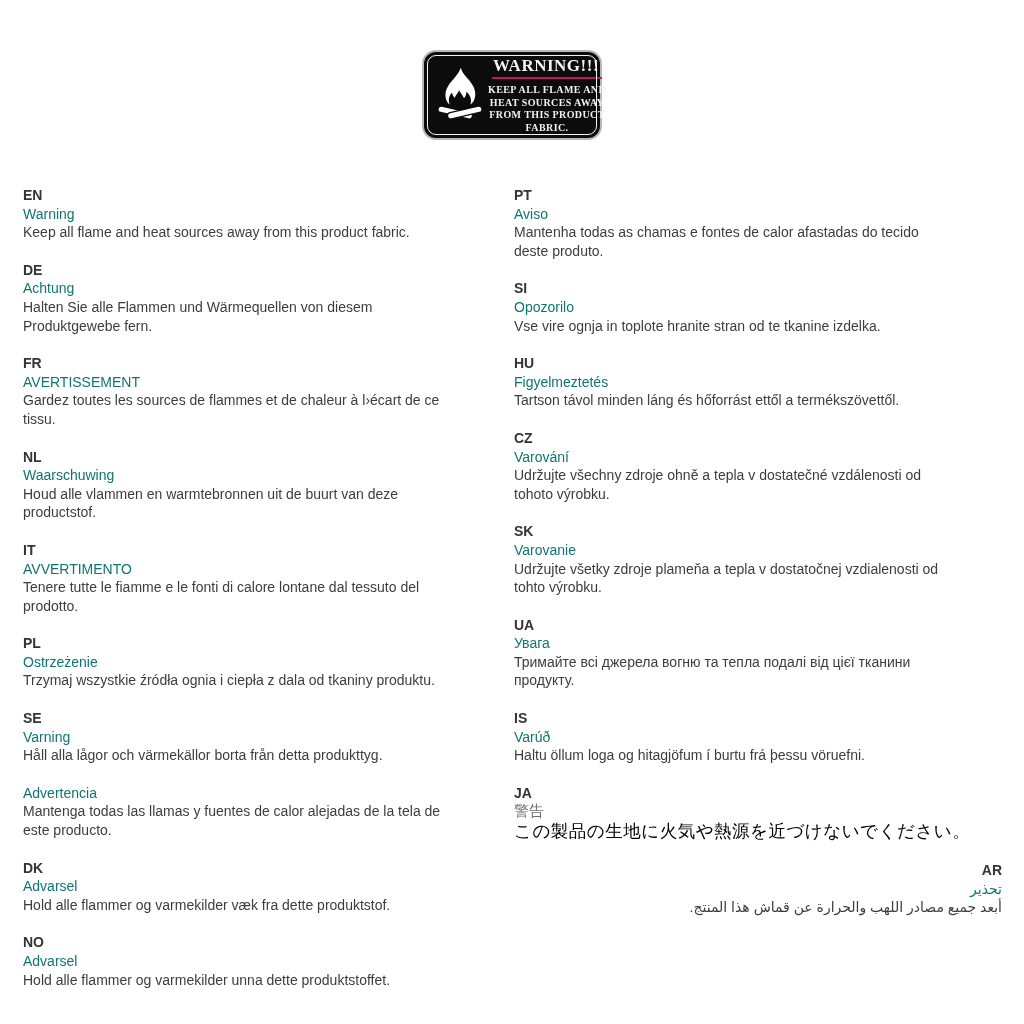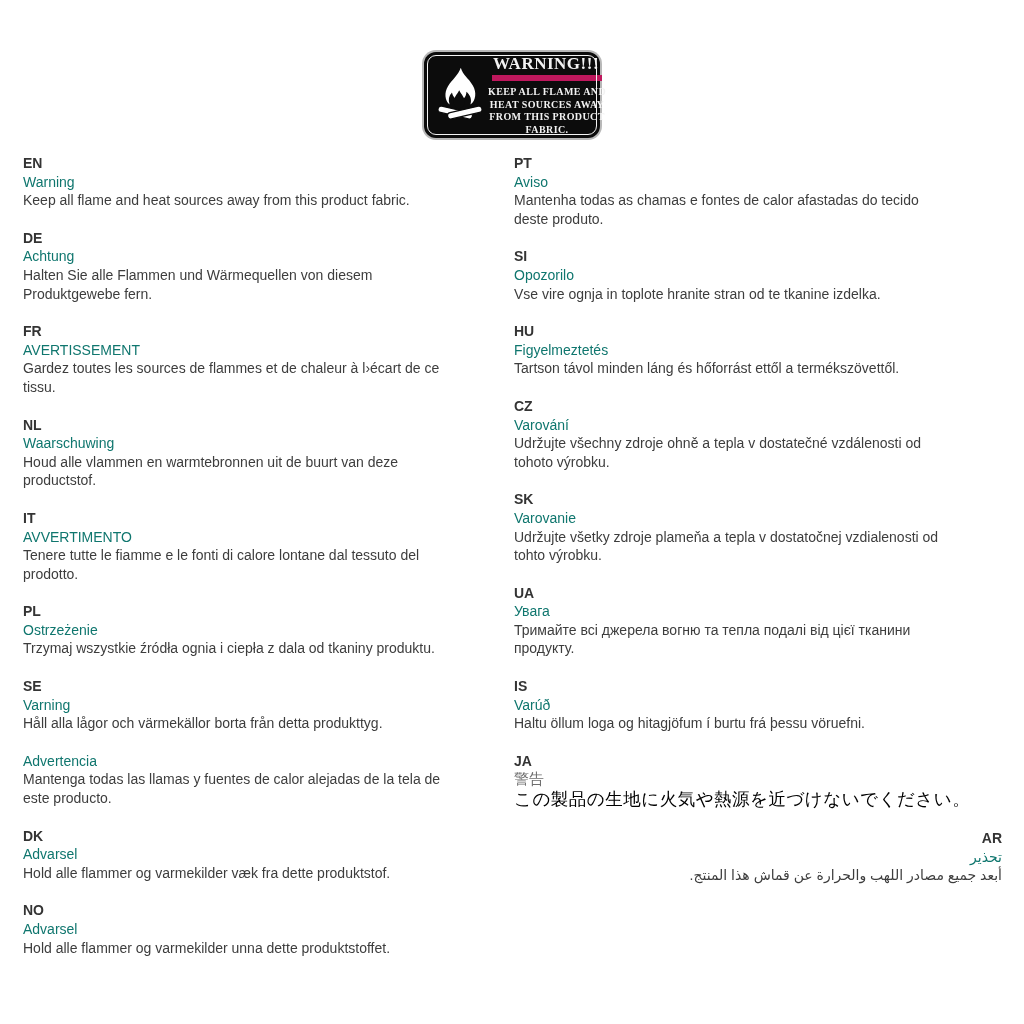--- a/index.html
+++ b/index.html
@@ -27,36 +27,36 @@
   .badge::before {
     content: ""; position: absolute; inset: 3px;
     border: 1px solid #f4f4f4; border-radius: 9px;
     pointer-events: none;
   }
   .badge-icon { flex: 0 0 56px; display: flex; justify-content: center; }
   .badge-text { flex: 1; text-align: center; color: #f2f2f2; }
   .badge-title {
     font-family: "Liberation Serif", "DejaVu Serif", serif;
     font-weight: 700; font-size: 17px; letter-spacing: 0.5px;
-    display: inline-block; border-bottom: 6px solid #be185d;
+    display: inline-block; border-bottom: 2px solid #be185d;
     padding: 0 3px 1px 1px; margin-bottom: 5px;
   }
   .badge-lines {
     font-family: "Liberation Serif", "DejaVu Serif", serif;
     font-weight: 700; font-size: 10px; line-height: 12.5px;
     letter-spacing: 0.4px; white-space: pre; text-align: center;
   }
 
   
   .columns {
     display: grid;
     grid-template-columns: 467px 488px;
     column-gap: 23px;
     padding-left: 23px;
-    margin-top: 16px;
+    margin-top: 48px;
     gap: 24px;
   }
   .block { margin-bottom: 19px; font-size: 14px; line-height: 18.6px; }
   .code  { font-weight: 700; color: #343434; }
   .title { color: #0f766e; }
   .body  { white-space: pre; color: #3d3d3d; }
 
   .block.ja .title { color: #6e6e6e; font-size: 15px; }
   .block.ja .body  { font-size: 17.5px; line-height: 21px; color: #000000; letter-spacing: 0.5px; }
 

